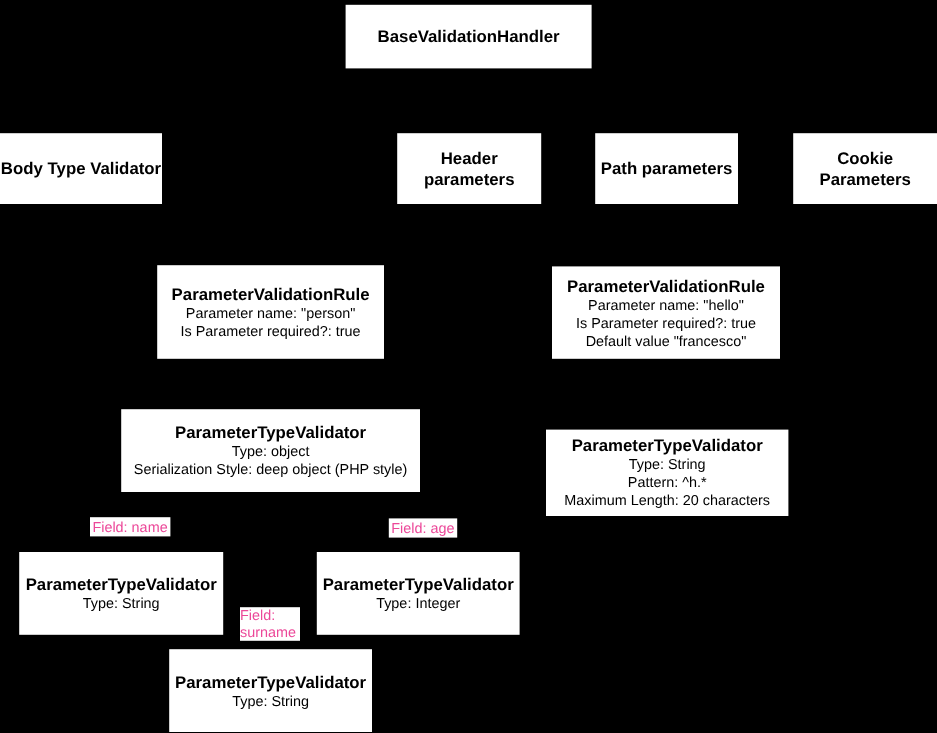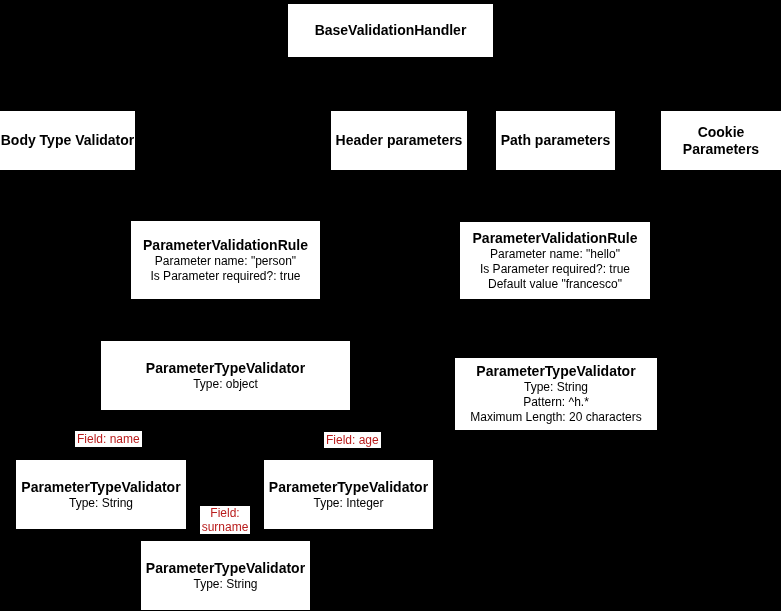--- a/index.html
+++ b/index.html
@@ -31,37 +31,36 @@
     font-size: 14px;
     line-height: 17px;
   }
   .node .line {
     font-size: 12px;
     line-height: 15px;
   }
   .edge-label {
     position: absolute;
     background: #ffffff;
-    color: #b91c1c;
+    color: #ec4899;
     font-size: 12px;
     line-height: 16px;
-    text-align: center;
     padding: 0 2px;
     white-space: nowrap;
   }
   .edge-label.wrap {
     white-space: normal;
     line-height: 14px;
   }
 
   
   .n-base          { left: 288px; top:   4px; width: 205px; height: 53px; text-align: center; }
   .n-body-type     { left:   0px; top: 111px; width: 135px; height: 59px; }
   .n-query         { left: 165px; top: 111px; width: 120px; height: 59px; }
-  .n-header        { left: 331px; top: 111px; width: 136px; height: 59px; justify-content: center; }
+  .n-header        { left: 331px; top: 111px; width: 120px; height: 59px; justify-content: center; }
   .n-path          { left: 496px; top: 111px; width: 119px; height: 59px; justify-content: center; }
   .n-cookie        { left: 661px; top: 111px; width: 120px; height: 59px; }
   .n-rule-person   { left: 131px; top: 221px; width: 189px; height: 78px; }
   .n-rule-hello    { left: 460px; top: 222px; width: 190px; height: 77px; }
   .n-type-object   { left: 101px; top: 341px; width: 249px; height: 69px; }
   .n-type-hello    { left: 455px; top: 358px; width: 202px; height: 72px; }
   .n-type-name     { left:  16px; top: 460px; width: 170px; height: 69px; }
   .n-type-age      { left: 264px; top: 460px; width: 169px; height: 69px; }
   .n-type-surname  { left: 141px; top: 541px; width: 169px; height: 69px; }
 
@@ -105,20 +104,21 @@
   <div class="node n-rule-hello">
     <div class="title">ParameterValidationRule</div>
     <div class="line">Parameter name: "hello"</div>
     <div class="line">Is Parameter required?: true</div>
     <div class="line">Default value "francesco"</div>
   </div>
 
   <div class="node n-type-object">
     <div class="title">ParameterTypeValidator</div>
     <div class="line">Type: object</div>
+    <div class="line">Serialization Style: deep object (PHP style)</div>
   </div>
 
   <div class="node n-type-hello">
     <div class="title">ParameterTypeValidator</div>
     <div class="line">Type: String</div>
     <div class="line">Pattern: ^h.*</div>
     <div class="line">Maximum Length: 20 characters</div>
   </div>
 
   <div class="node n-type-name">

